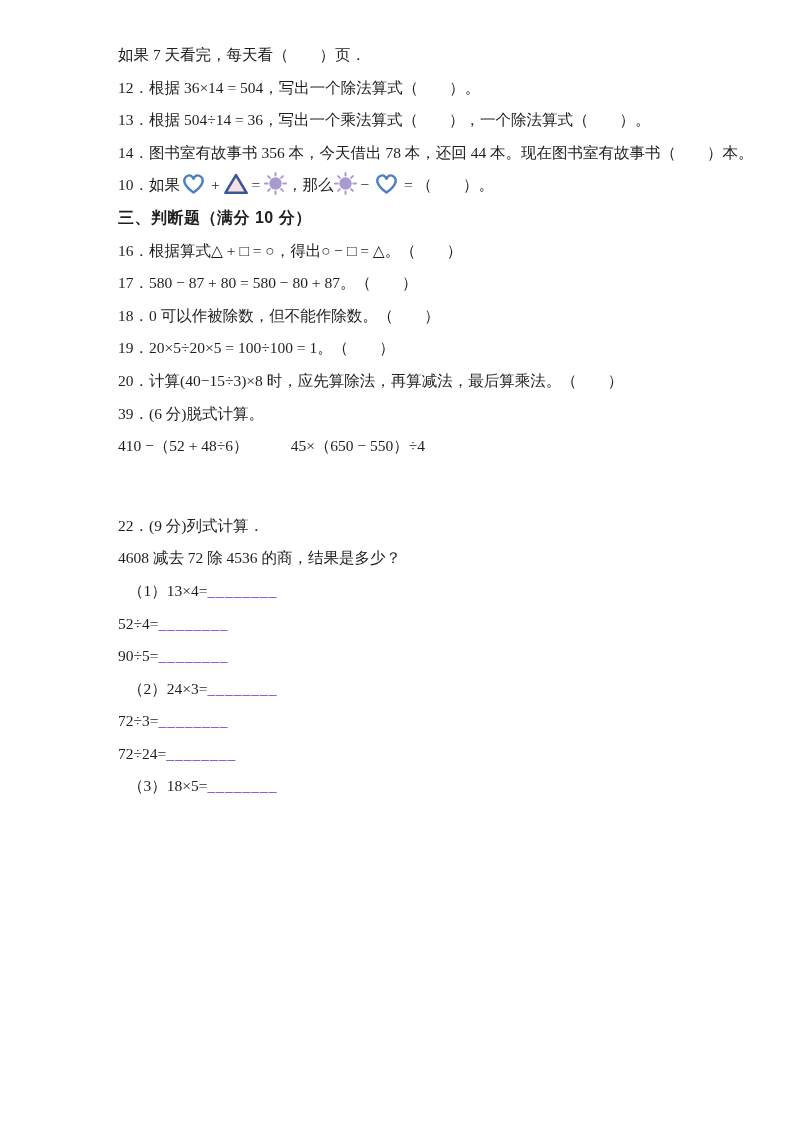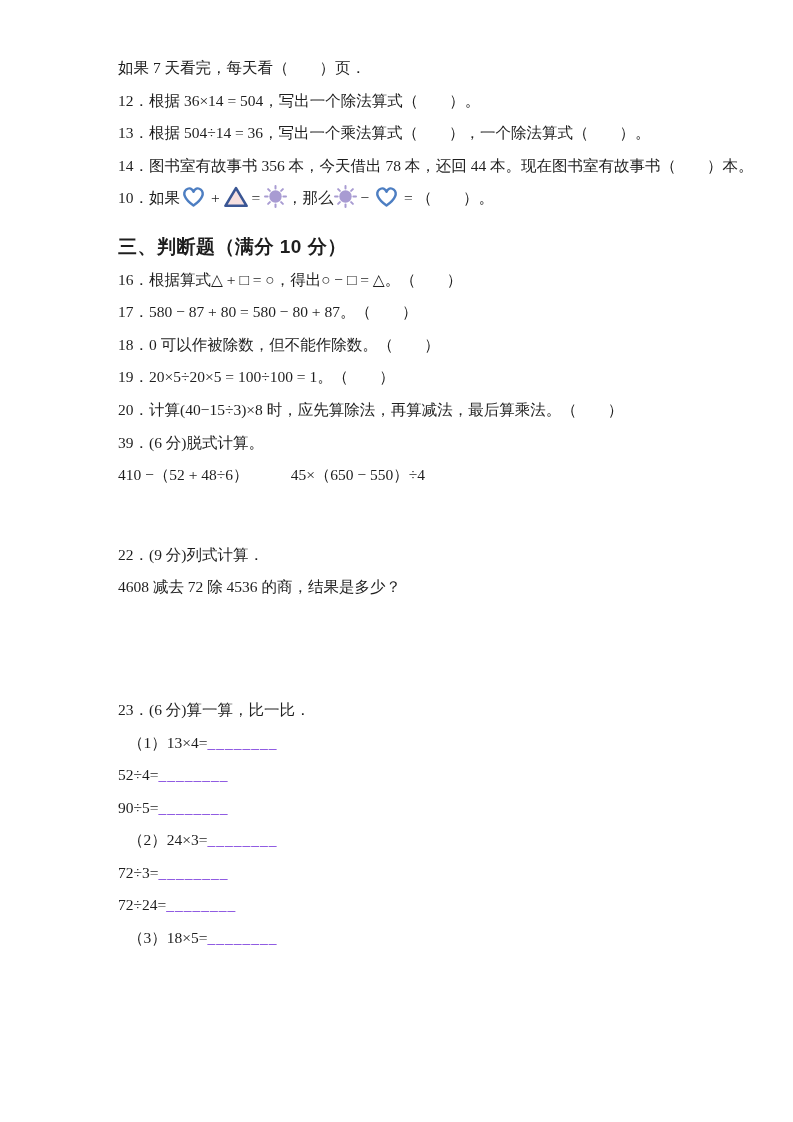--- a/index.html
+++ b/index.html
@@ -10,34 +10,33 @@
     height: 1122px;
     background: #ffffff;
     color: #1e1e1e;
     font-family: "Liberation Serif", "DejaVu Serif", serif;
     font-size: 15.5px;
     overflow: hidden;
   }
   .page {
     width: 793px;
     height: 1122px;
-    padding: 52px 40px 0 118px;
+    padding: 39px 40px 0 118px;
   }
   .line {
     margin: 0;
     height: 32.6px;
     line-height: 32.6px;
     white-space: nowrap;
   }
   .heading {
     font-weight: bold;
     font-family: "Liberation Sans", "DejaVu Sans", sans-serif;
-    font-size: 19px;
+    font-size: 16px;
     letter-spacing: 0.5px;
-    margin-top: 16px;
   }
   .indent { padding-left: 10px; }
   .gap-small { margin-top: 47px; }
   .gap-large { margin-top: 90px; }
   .icon {
     display: inline-block;
     vertical-align: -5px;
     line-height: 0;
   }
   .icon svg { display: inline-block; }
@@ -107,21 +106,20 @@
   <p class="line">39．(6 分)脱式计算。</p>
 
   <p class="line">
     <span>410 −（52 + 48÷6）</span><span class="expr2">45×（650 − 550）÷4</span>
   </p>
 
   <p class="line gap-small">22．(9 分)列式计算．</p>
 
   <p class="line">4608 减去 72 除 4536 的商，结果是多少？</p>
 
-  <p class="line gap-large">23．(6 分)算一算，比一比．</p>
 
   <p class="line indent">
     <span>（1）13×4=</span><span class="blank">________</span>
   </p>
   <p class="line">
     <span>52÷4=</span><span class="blank">________</span>
   </p>
   <p class="line">
     <span>90÷5=</span><span class="blank">________</span>
   </p>

